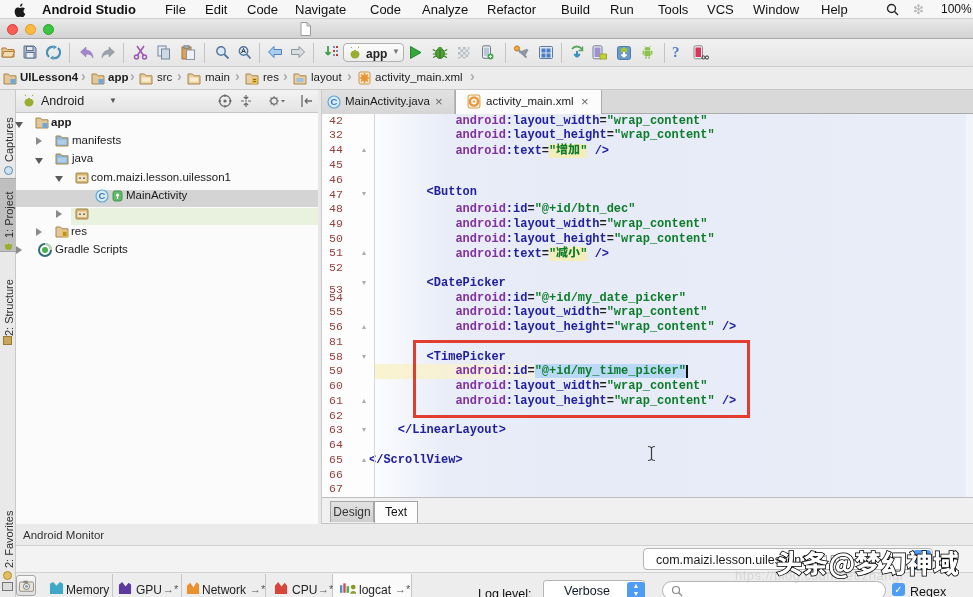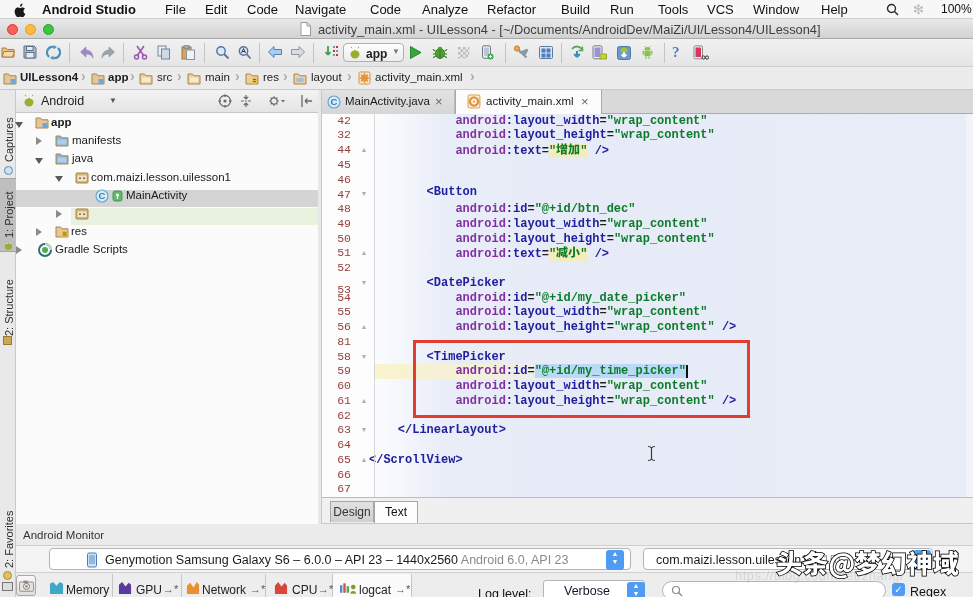--- a/index.html
+++ b/index.html
@@ -32,21 +32,21 @@
 .arr-d{border-left:4.5px solid transparent;border-right:4.5px solid transparent;border-top:6px solid #5a5a5a}
 .arr-r{border-top:4.5px solid transparent;border-bottom:4.5px solid transparent;border-left:6px solid #8a8a8a}
 
 #split{left:318px;top:90px;width:4px;height:434px;background:#e8e8e8;border-right:1px solid #c9c9c9}
 
 #tabstrip{left:322px;top:90px;width:651px;height:24px;background:#d9d9d9;border-bottom:1px solid #ababab}
 .etab{position:absolute;top:0;height:24px;font-size:11.5px;color:#1a1a1a}
 
 #editor{left:322px;top:114px;width:651px;height:383px;background:#fdfdfe;overflow:hidden}
 #codebg{position:absolute;left:53px;top:0;width:598px;height:383px;background:linear-gradient(to right,#fbfcfe 0px,#e9edf8 70px,#e7ebf7 200px,#e9edf8 100%)}
-.gnum{position:absolute;left:-1px;width:30px;font:11.5px "Liberation Mono",monospace;color:#97403c;text-align:right}
+.gnum{position:absolute;left:-1px;width:30px;font:11.5px "Liberation Mono",monospace;color:#97403c;text-align:center}
 #gutline{position:absolute;left:52px;top:0;width:1px;height:383px;background:#d7d7d7}
 .cl{position:absolute;left:47px;font:bold 12px "Liberation Mono",monospace;white-space:pre;color:#1f1f1f}
 .nsp{color:#8030a0}.att{color:#20209f}.tag{color:#20209f}.grn{color:#0d7c2a}
 .yhl{background:#f3edbb}
 .fold{position:absolute;left:40px;width:7px;height:7px;font-size:7px}
 
 #dtstrip{left:322px;top:497px;width:651px;height:27px;background:#f0f0f0;border-top:1px solid #bdbdbd;border-bottom:1px solid #c6c6c6}
 
 #monhdr{left:16px;top:524px;width:957px;height:22px;background:#ebebeb;border-bottom:1px solid #cfcfcf;font-size:11.5px;color:#333}
 #devrow{left:16px;top:546px;width:957px;height:26px;background:#f3f3f3}
@@ -84,21 +84,20 @@
 </div>
 
 <div id="titlebar" class="abs">
 <div class="tl" style="left:7px;background:#f95f56;border:0.5px solid #da3e35"></div>
 <div class="tl" style="left:25px;background:#fcbb3f;border:0.5px solid #dd9b2a"></div>
 <div class="tl" style="left:43px;background:#3ec443;border:0.5px solid #2aa32f"></div>
 <svg class="abs" style="left:299px;top:3px" width="13" height="14" viewBox="0 0 13 14">
       <path d="M2 0.5 H8 L11.5 4 V13.5 H2 Z" fill="#fff" stroke="#9a9a9a"></path>
       <path d="M8 0.5 V4 H11.5" fill="none" stroke="#9a9a9a"></path>
     </svg>
-<div id="title-text">activity_main.xml - UILesson4 - [~/Documents/AndroidDev/MaiZi/UI/Lesson4/UILesson4]</div>
 </div>
 
 <div id="toolbar" class="abs"></div>
 <div id="tbicons">
 
 <svg class="tbi" style="left:1px" width="14" height="14" viewBox="0 0 14 14">
       <path d="M1 3 h4 l1.5 1.5 H13 V12 H1 Z" fill="#e9c28a" stroke="#b07d3a"></path>
       <path d="M1 12 L3 6.5 H13.5 L11.5 12 Z" fill="#f3dcb2" stroke="#b07d3a"></path>
     </svg>
 
@@ -555,28 +554,20 @@
 
 <div id="dtstrip" class="abs">
 <div class="abs" style="left:8px;top:3px;width:44px;height:21px;background:linear-gradient(#e2e2e2,#cfcfcf);border:1px solid #a5a5a5;border-bottom:0;font-size:12px;color:#333;text-align:center;line-height:21px">Design</div>
 <div class="abs" style="left:52px;top:3px;width:44px;height:22px;background:#fdfdfd;border:1px solid #a5a5a5;border-bottom:0;font-size:12px;color:#111;text-align:center;line-height:21px">Text</div>
 </div>
 
 <div id="monhdr" class="abs">
     <span style="position:absolute;left:7px;top:5px">Android Monitor</span>
   </div>
 <div id="devrow" class="abs">
-<div class="combo" style="left:33px;top:2px;width:582px">
-<svg style="position:absolute;left:36px;top:3px" width="12" height="16" viewBox="0 0 12 16">
-        <rect x="1.5" y="1" width="9" height="14" rx="1.5" fill="#cfe2f4" stroke="#4a7dbd"></rect>
-        <rect x="3" y="3" width="6" height="9" fill="#8fb8e0"></rect>
-      </svg>
-<span style="position:absolute;left:55px;top:4px;font-size:12.5px;color:#1a1a1a;white-space:nowrap">Genymotion Samsung Galaxy S6 – 6.0.0 – API 23 – 1440x2560 <span style="color:#8a8a8a">Android 6.0, API 23</span></span>
-<div class="spin" style="left:556px;top:1px">▲<br>▼</div>
-</div>
 <div class="combo" style="left:627px;top:2px;width:290px">
 <span style="position:absolute;left:12px;top:4px;font-size:12.5px;color:#1a1a1a;white-space:nowrap">com.maizi.lesson.uilesson1 <span style="color:#9a9a9a">(915)</span></span>
 <div class="spin" style="left:269px;top:1px">▲<br>▼</div>
 </div>
 </div>
 <div id="botrow" class="abs">
 <div class="abs" style="left:0px;top:2px;width:20px;height:21px;background:linear-gradient(#f8f8f8,#dedede);border:1px solid #a8a8a8;border-radius:3px">
 <svg style="position:absolute;left:2px;top:4px" width="15" height="12" viewBox="0 0 17 13">
         <rect x="0.5" y="2" width="16" height="10.5" rx="1.5" fill="#e8e4da" stroke="#8a857a"></rect>
         <rect x="5" y="0.5" width="5" height="2.5" fill="#8a857a"></rect>

